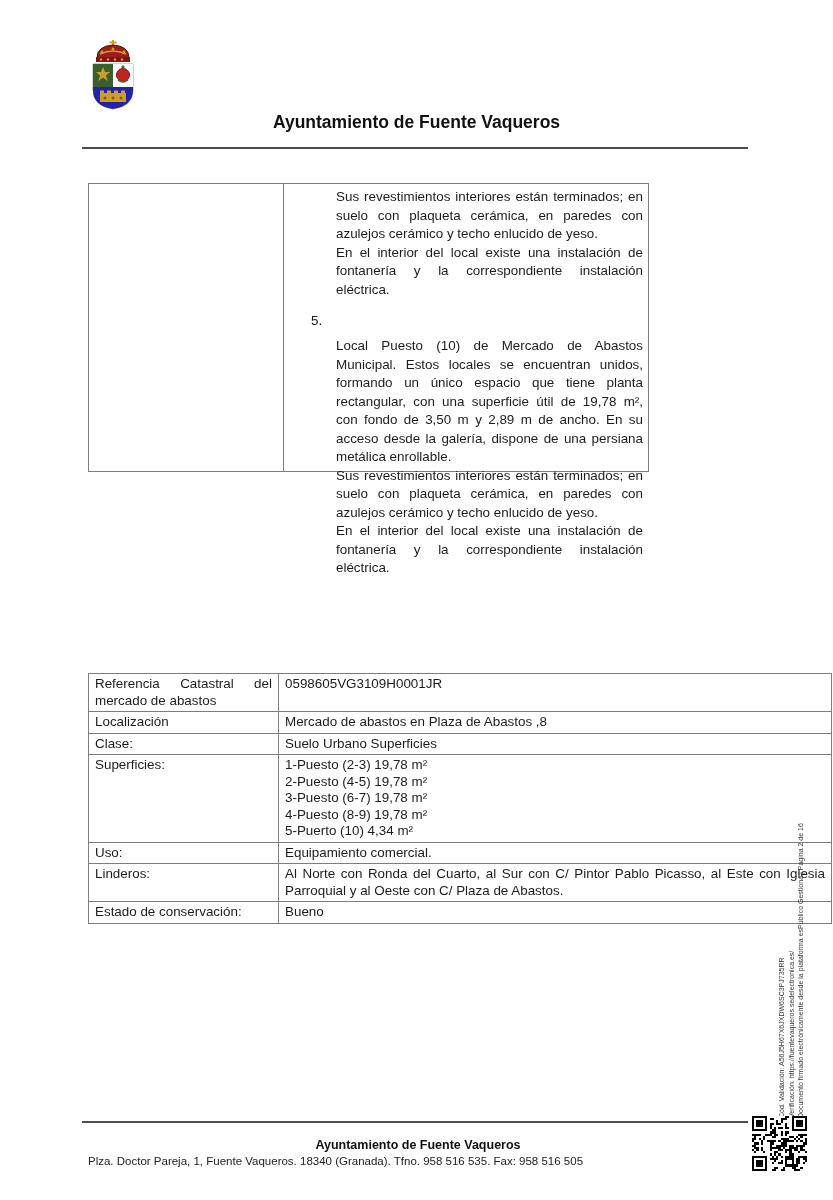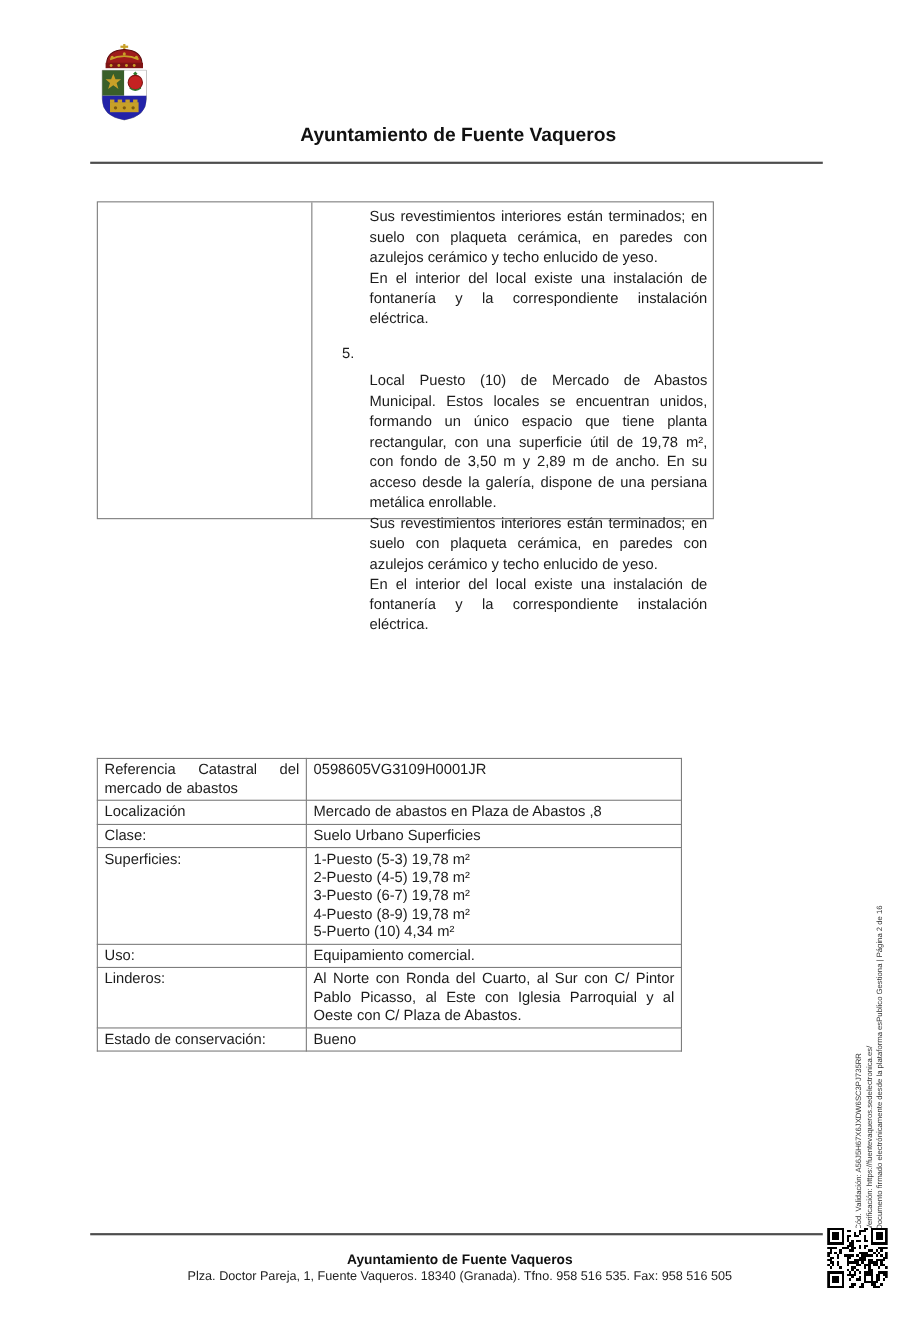--- a/index.html
+++ b/index.html
@@ -19,38 +19,38 @@
     border:1px solid #7d7d7d;display:flex;box-sizing:border-box;}
   .desc-left{width:195px;border-right:1px solid #7d7d7d;box-sizing:border-box;}
   .desc-right{flex:1;padding:4px 5px 4px 27px;box-sizing:border-box;
     font-size:13.4px;line-height:18.5px;text-align:justify;}
   .desc-right p{margin:0 0 0 25px;}
   .desc-right p.gap-after{margin-bottom:13px;}
   .list-row{display:flex;}
   .list-num{width:25px;flex:none;text-align:left;}
   .list-text{flex:1;text-align:justify;margin-top:25px;}
   
-  .prop-table{left:88px;top:673px;width:532px;border-collapse:collapse;
-    font-size:13.4px;line-height:16.5px;color:#1c1c1c;margin-top:16px;}
+  .prop-table{left:88px;top:673px;width:744px;border-collapse:collapse;
+    font-size:13.4px;line-height:16.5px;color:#1c1c1c;}
   .prop-table td{border:1px solid #7d7d7d;vertical-align:top;padding:2px 6px;}
   .prop-table td.lbl{width:177px;text-align:justify;}
   .prop-table td.val{}
   .prop-table td.just{text-align:justify;}
   .val-line{display:block;}
   
   .side-text{left:777px;top:1118px;width:420px;
     transform:rotate(-90deg);transform-origin:0 0;
     font-size:7px;line-height:9.5px;color:#333;white-space:nowrap;}
   
   .qr{left:752px;top:1116px;width:55px;height:55px;}
   
   .footer-rule{left:82px;top:1121px;width:666px;}
   .footer-title{left:88px;top:1138px;width:660px;text-align:center;
     font-size:12.5px;font-weight:700;color:#111;}
-  .footer-address{left:88px;top:1155px;width:660px;text-align:center;
+  .footer-address{left:88px;top:1155px;width:660px;text-align:left;
     font-size:11.5px;color:#222;}
 </style>
 </head>
 <body>
 
 <div class="abs logo">
   <svg viewBox="0 0 50 70" width="50" height="70">
 
     <rect x="24" y="0" width="2" height="6" fill="#c8a028"></rect>
     <rect x="21.5" y="1.5" width="7" height="2" fill="#c8a028"></rect>
@@ -114,21 +114,21 @@
     <td class="lbl">Localización</td>
     <td class="val">Mercado de abastos en Plaza de Abastos ,8</td>
   </tr>
   <tr>
     <td class="lbl">Clase:</td>
     <td class="val">Suelo Urbano Superficies</td>
   </tr>
   <tr>
     <td class="lbl">Superficies:</td>
     <td class="val">
-      <span class="val-line">1-Puesto (5-3) 19,78 m²</span>
+      <span class="val-line">1-Puesto (2-3) 19,78 m²</span>
       <span class="val-line">2-Puesto (4-5) 19,78 m²</span>
       <span class="val-line">3-Puesto (6-7) 19,78 m²</span>
       <span class="val-line">4-Puesto (8-9) 19,78 m²</span>
       <span class="val-line">5-Puerto (10) 4,34 m²</span>
     </td>
   </tr>
   <tr>
     <td class="lbl">Uso:</td>
     <td class="val">Equipamiento comercial.</td>
   </tr>

